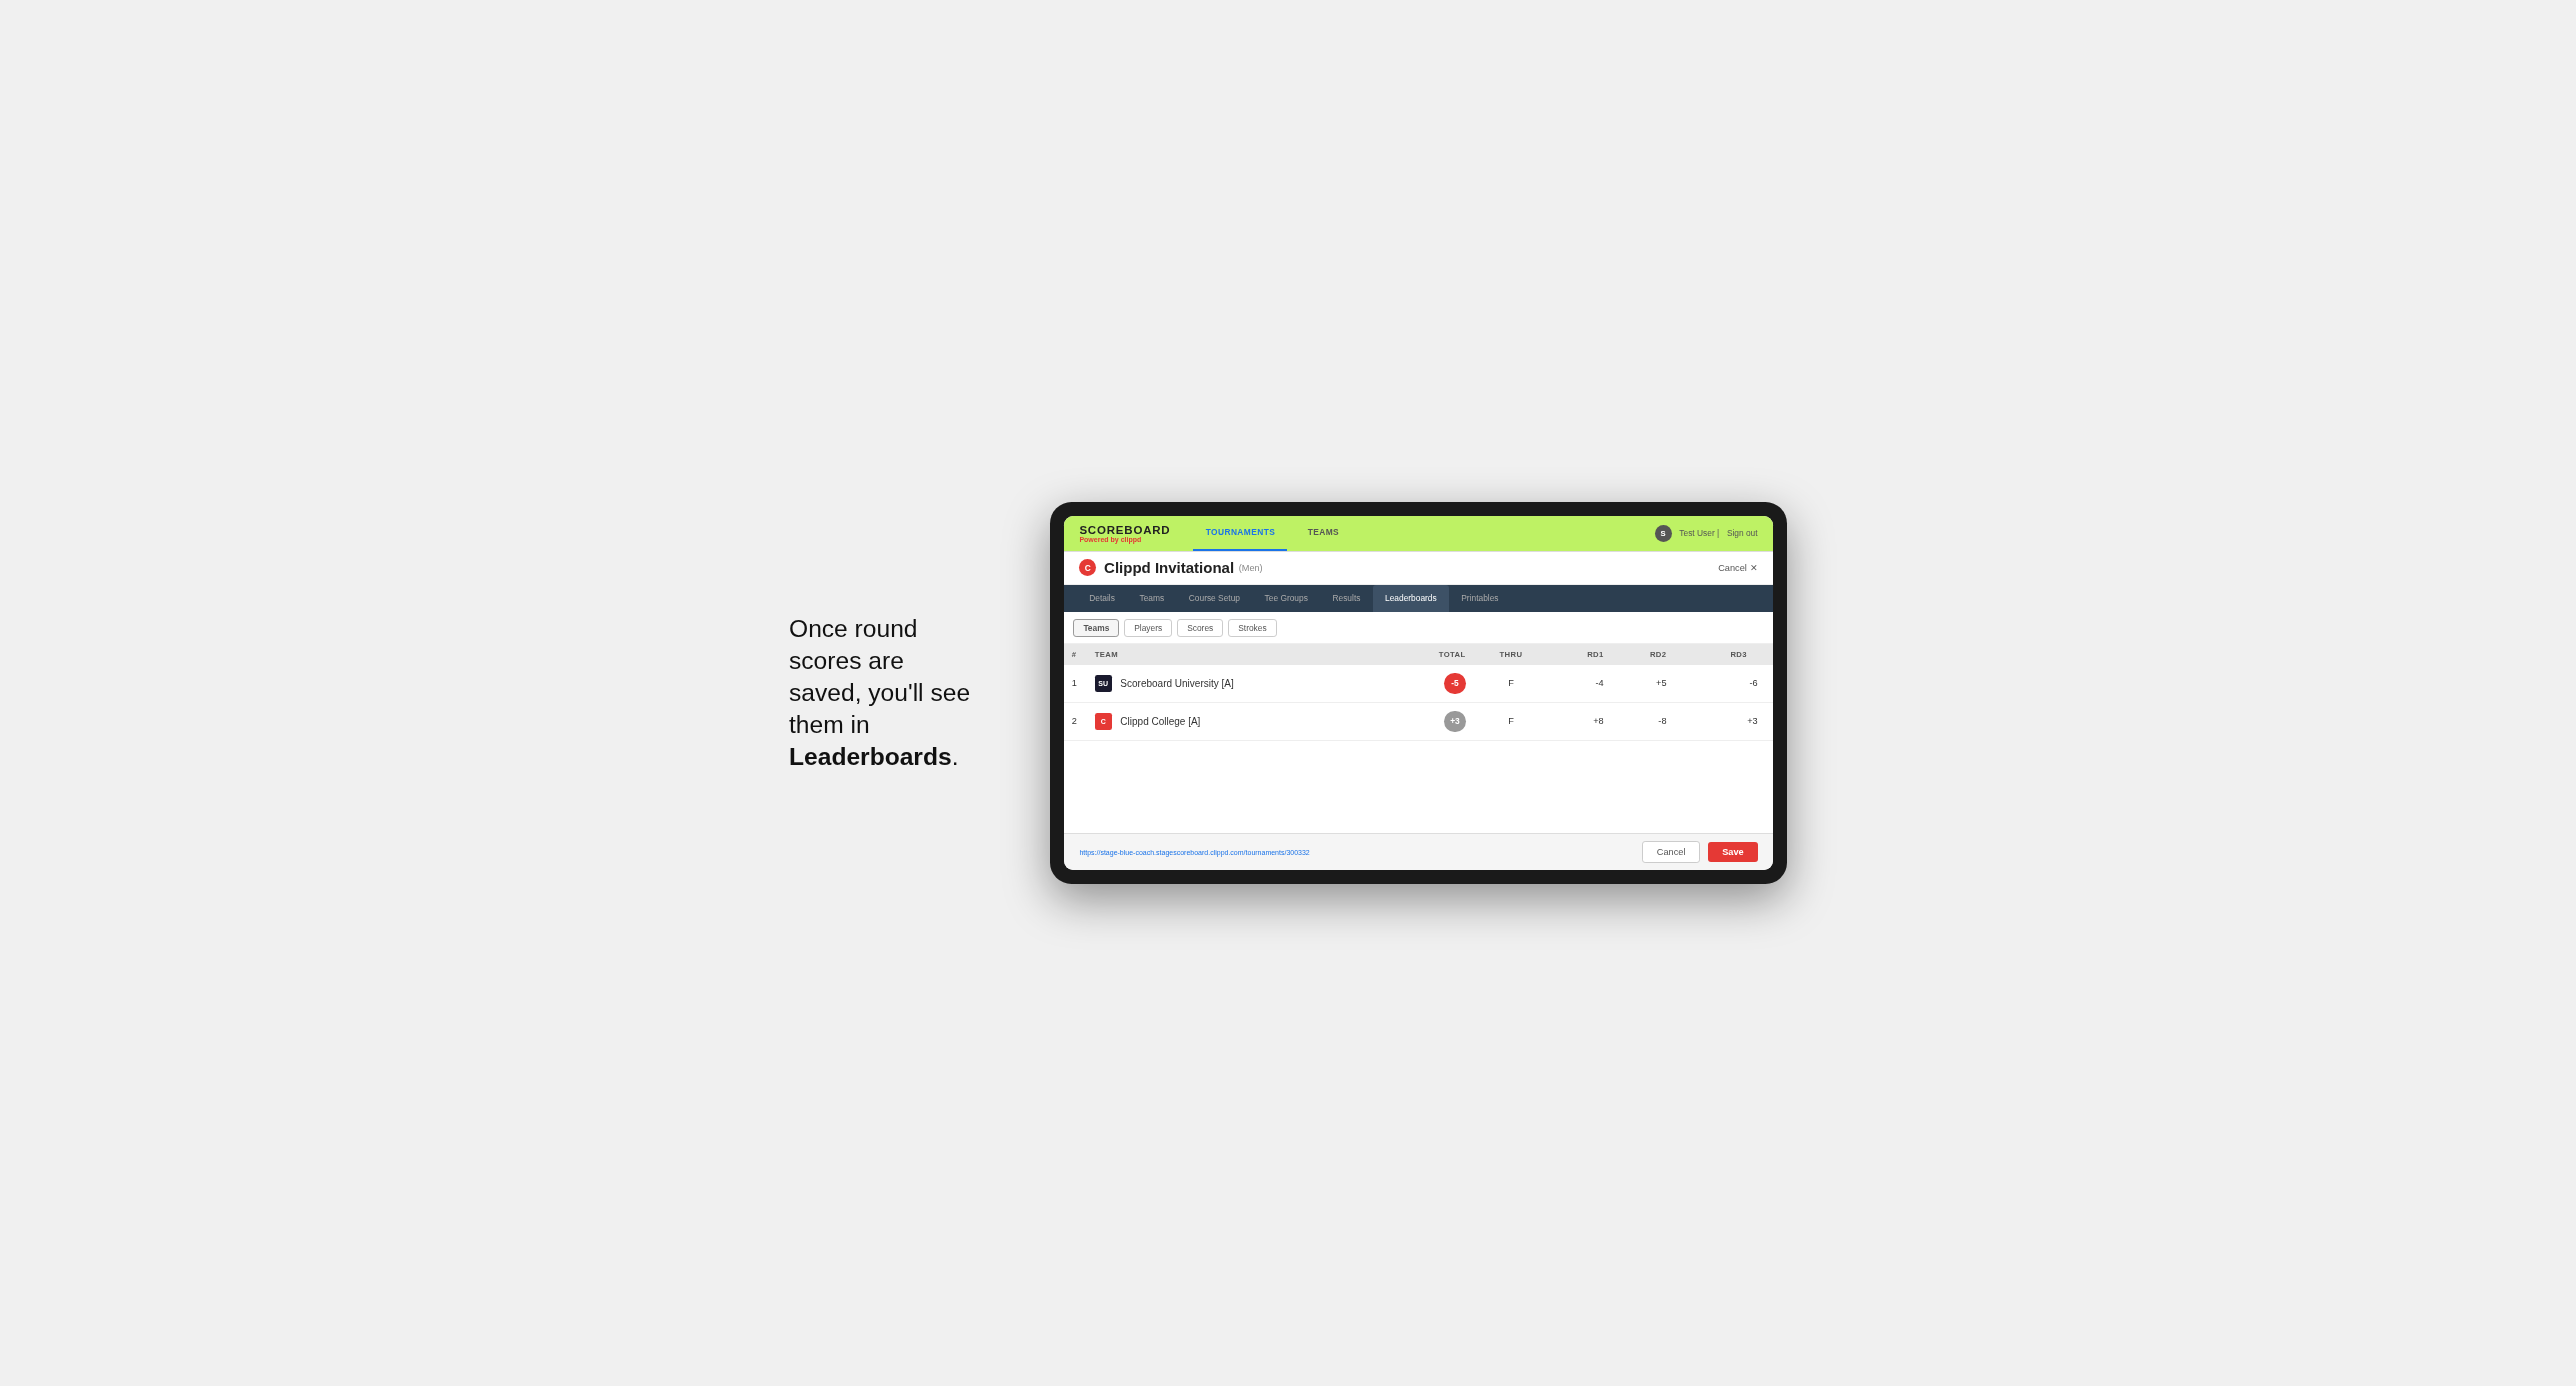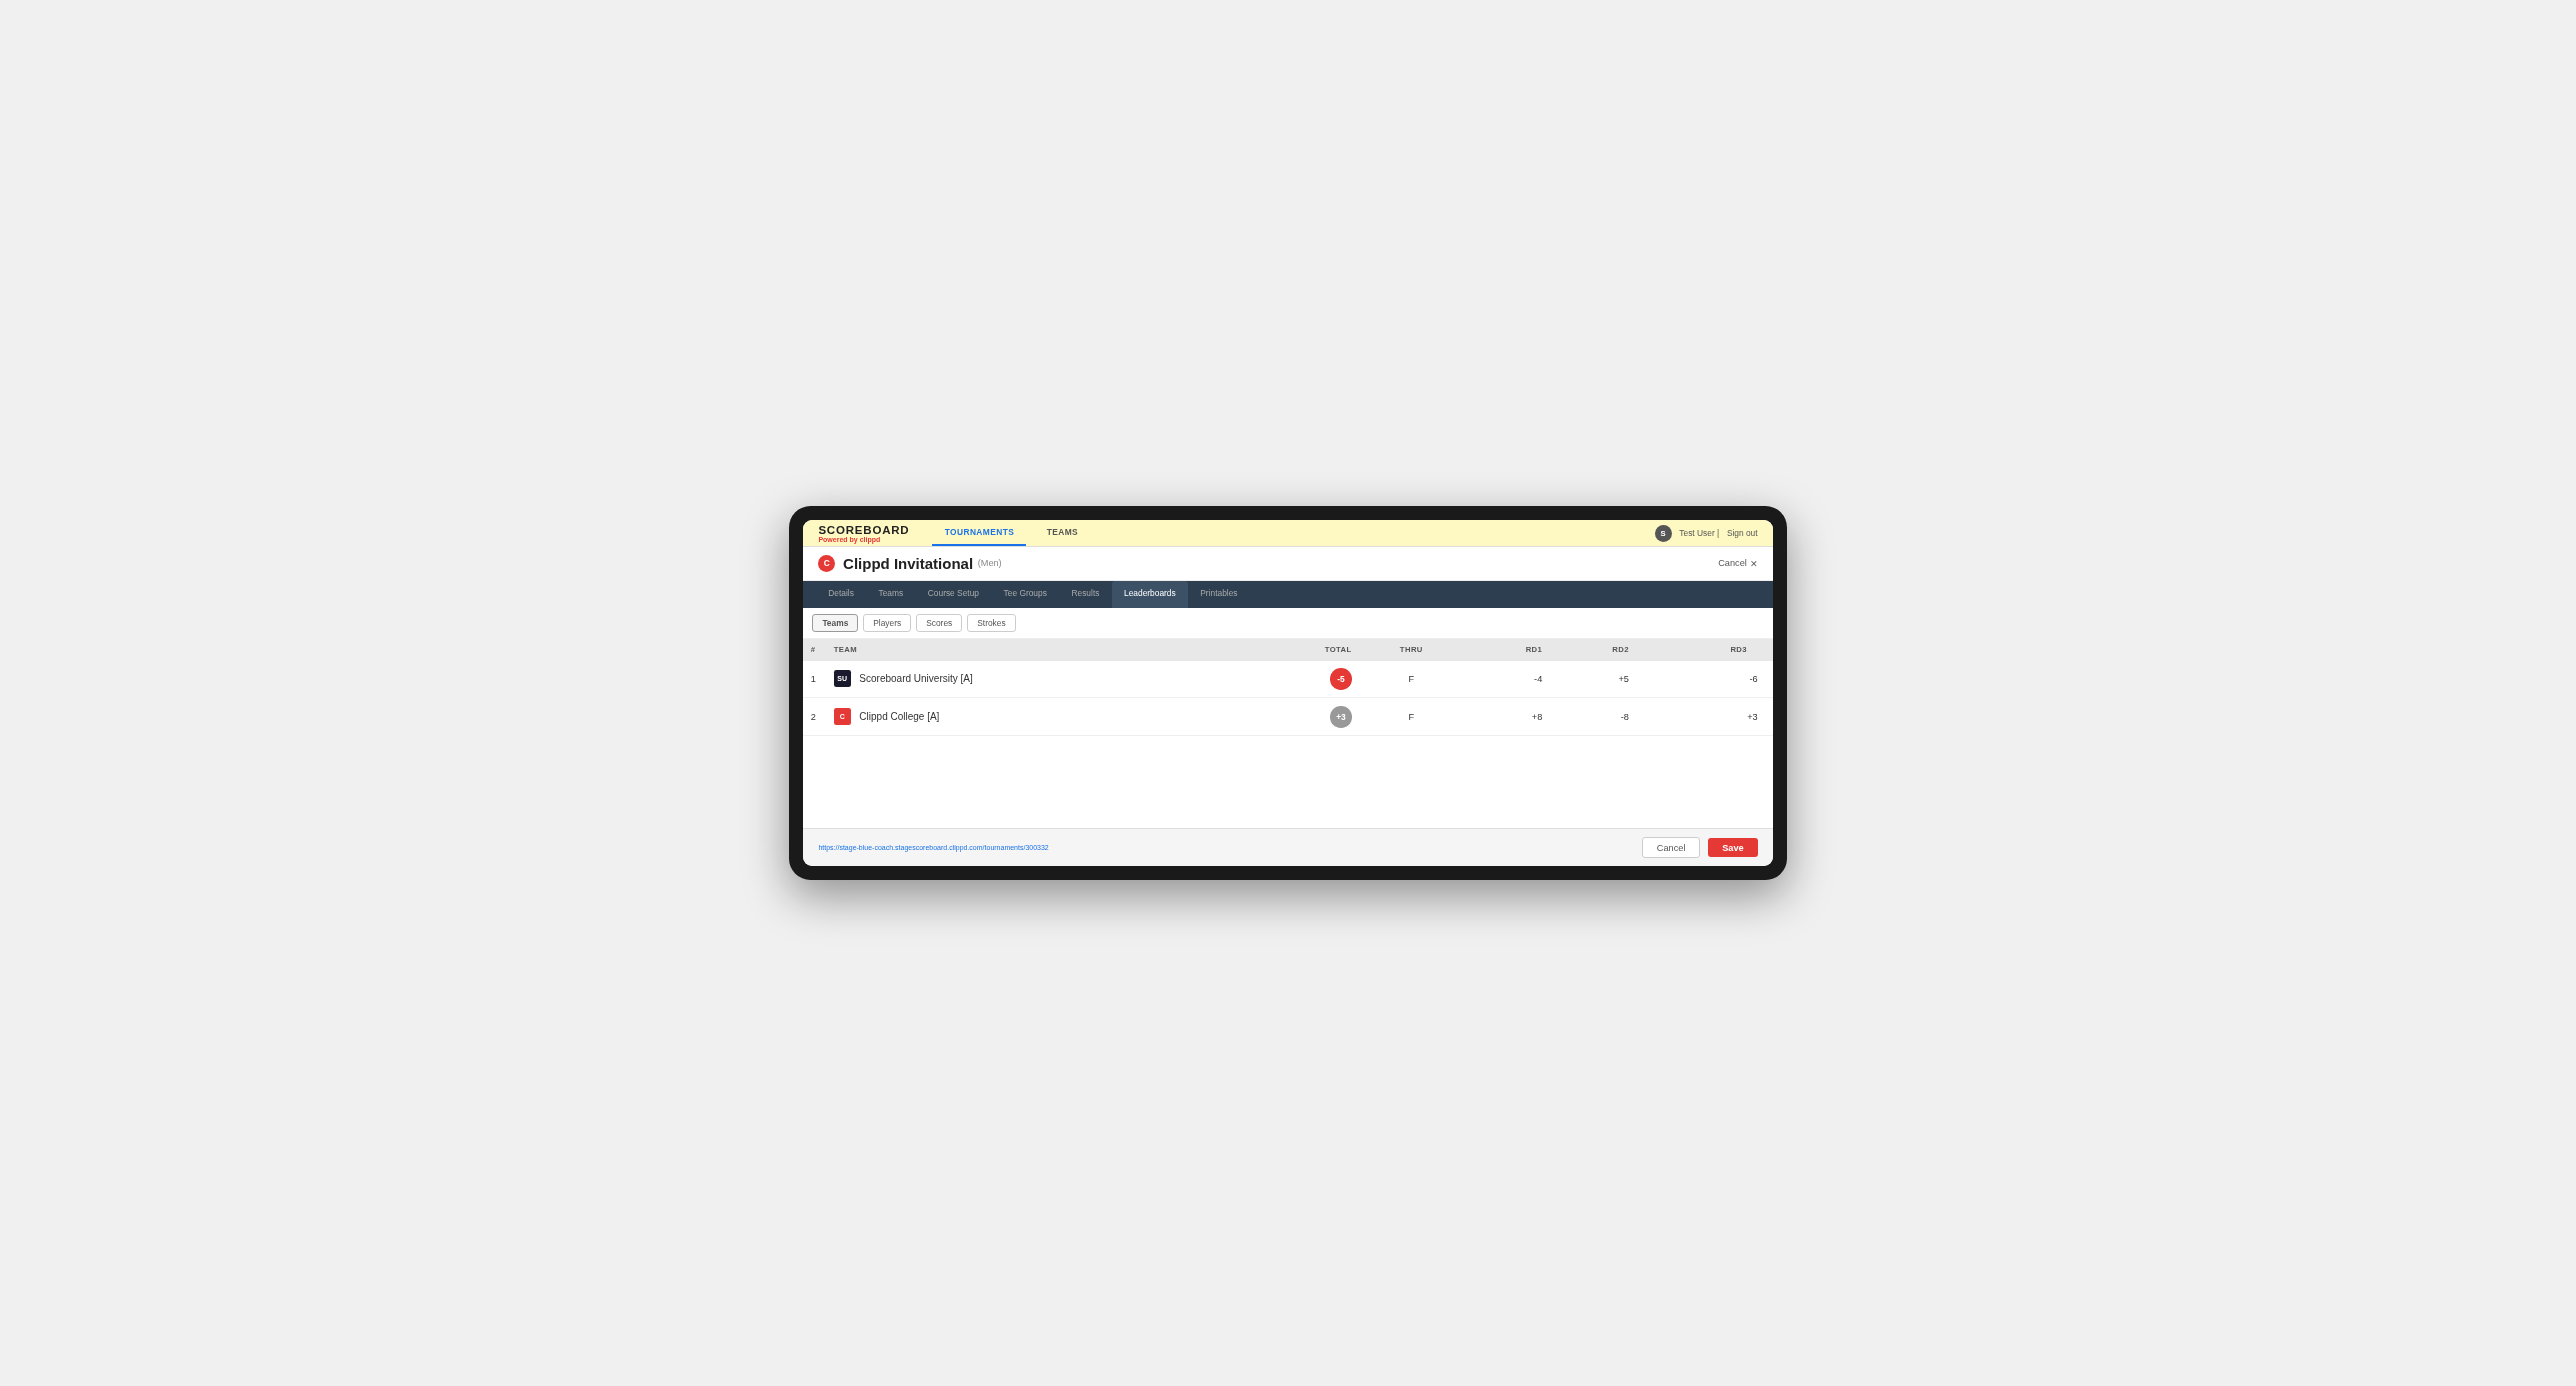--- a/index.html
+++ b/index.html
@@ -43,26 +43,26 @@
     .tablet-screen {
       background: #fff;
       border-radius: 9.2px;
       overflow: hidden;
       display: flex;
       flex-direction: column;
     }
 
     
     .nav-bar {
-      background: #fef9c3;
+      background: #bef264;
       border-bottom: 0.8px solid #ddd;
       display: flex;
       align-items: center;
       padding: 0 15.4px;
-      height: 27px;
+      height: 36px;
     }
 
     .logo-area {
       display: flex;
       flex-direction: column;
       margin-right: 23px;
     }
 
     .logo-title {
       font-size: 11.5px;
@@ -361,20 +361,27 @@
 
     .empty-area {
       height: 92px;
     }
   </style>
 </head>
 <body>
 
 <div class="page-wrapper">
 
+  <div class="left-text">
+    <span>Once round</span><br>
+    <span>scores are</span><br>
+    <span>saved, you'll see</span><br>
+    <span>them in</span><br>
+    <strong>Leaderboards</strong><span>.</span>
+  </div>
 
   <div class="tablet-frame">
     <div class="tablet-screen">
 
       <div class="nav-bar">
         <div class="logo-area">
           <span class="logo-title">SCOREBOARD</span>
           <span class="logo-subtitle">
             <span>Powered by</span>
             <span style="color:#e53935;font-weight:600;">clippd</span>

